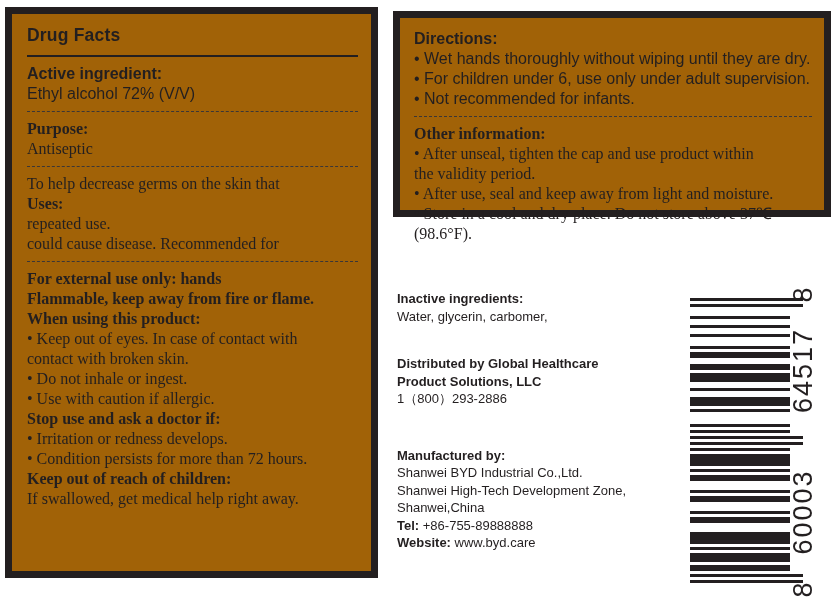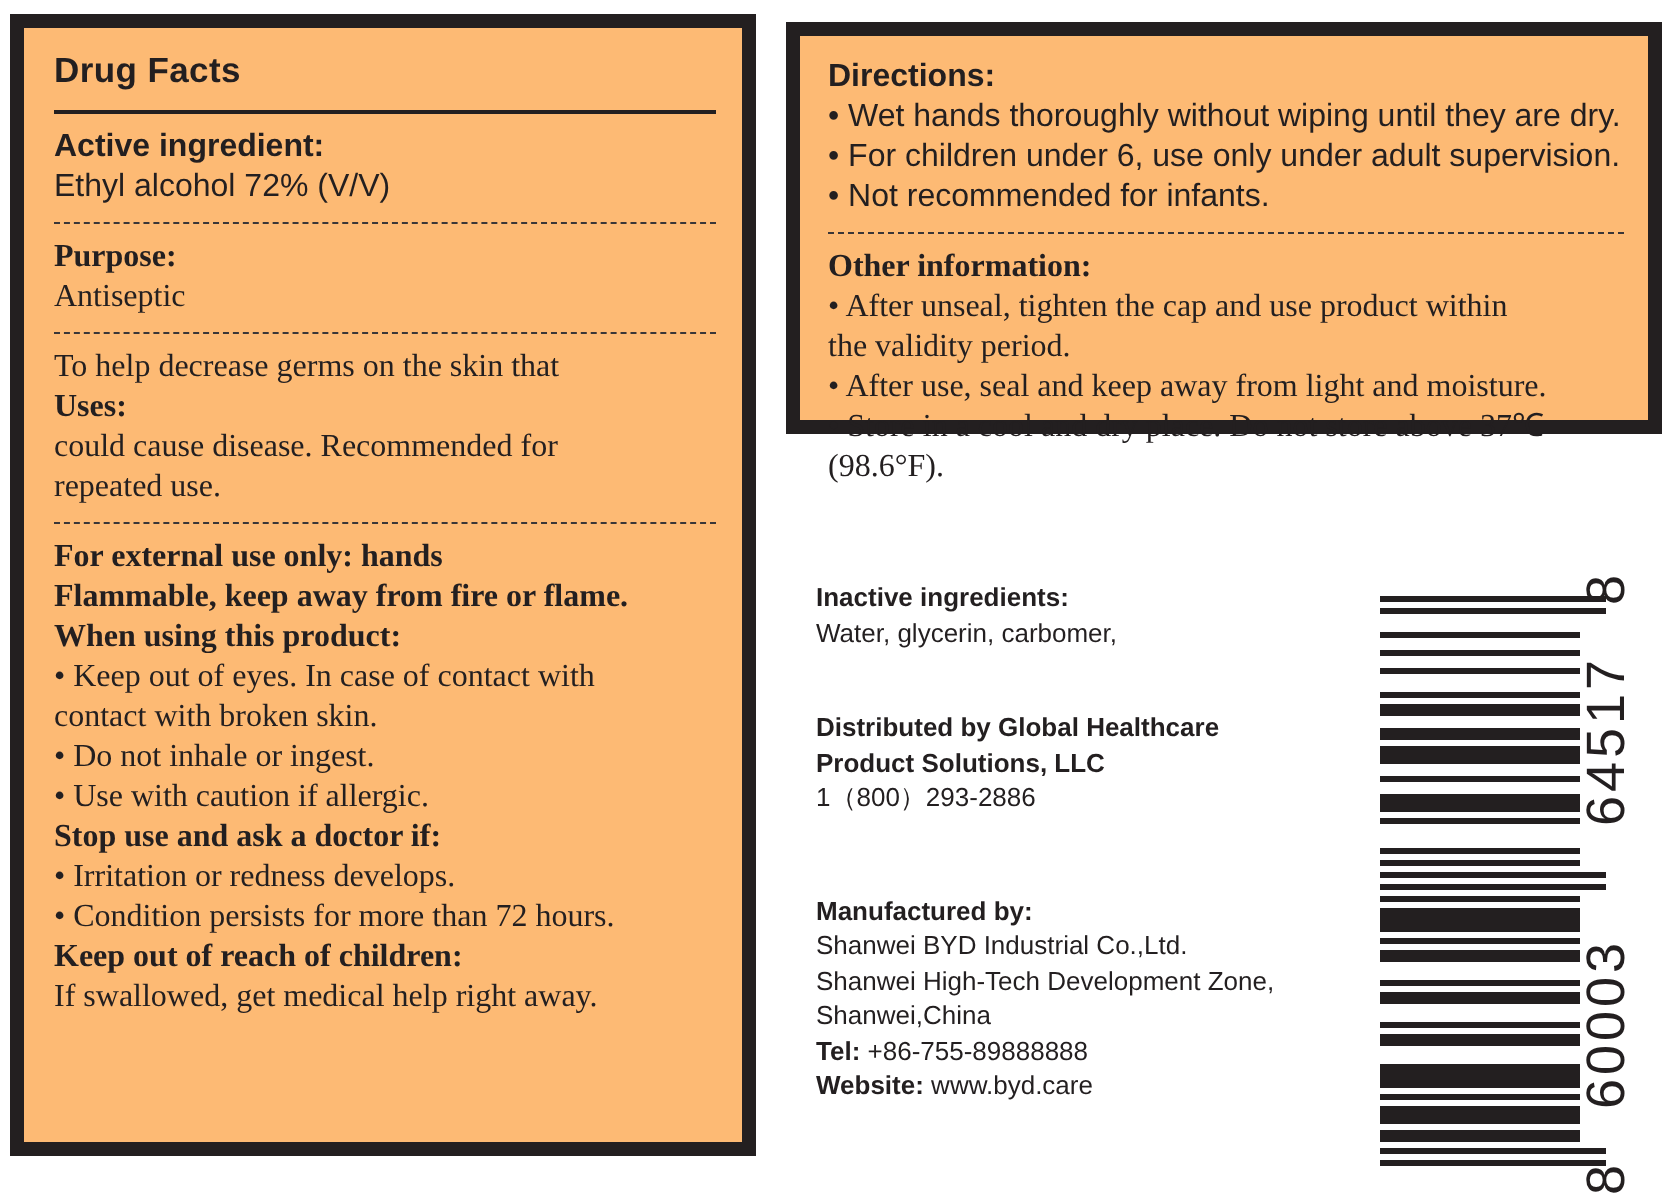--- a/index.html
+++ b/index.html
@@ -2,35 +2,35 @@
 <html><head>
 <meta charset="utf-8">
 <style>
   html,body{margin:0;padding:0;background:#fff;}
   body{
     width:840px;height:600px;position:relative;overflow:hidden;
     font-family:"Liberation Sans","DejaVu Sans",sans-serif;
     color:#231f20;
   }
   .panel{
-    position:absolute;border:7px solid #231f20;background:#fdba74;
+    position:absolute;border:7px solid #231f20;background:#a16207;
     box-sizing:border-box;
   }
   .panel-left{left:5px;top:7px;width:373px;height:571px;padding:6px 13px 6px 15px;}
   .panel-right{left:393px;top:11px;width:438px;height:206px;padding:4px 12px 4px 14px;}
   .panel-title{font-size:17.5px;font-weight:700;margin:5px 0 0 0;letter-spacing:.2px;}
   .title-rule{border:0;border-top:2.2px solid #231f20;margin:9px 0 0 0;}
   .sec{padding:7px 0 7px 0;}
   .sec + .sec{border-top:1.6px dashed #3a3637;font-family:Liberation Serif, serif;}
   .line{font-size:16px;line-height:20px;white-space:pre-wrap;}
   .line .b{font-weight:700;}
   .line .s{font-weight:600;}
   .sm .line{font-size:13px;line-height:17.5px;}
   .info-panel{position:absolute;left:396px;top:290px;width:300px;}
-  .info-block{margin:0 0 30px 12px;}
+  .info-block{margin:0 0 30px 1px;}
   .info-block.last{margin-bottom:0;}
   .info-gap-lg{margin-bottom:39px;}
   
   .barcode{
     position:absolute;left:606px;top:374px;width:300px;height:132px;
     transform:rotate(-90deg);
   }
   .bc-bars{position:absolute;left:7px;top:0;display:flex;align-items:flex-start;}
   .bc-bars .module{width:3px;height:100px;}
   .bc-bars .module.guard{height:113px;}
@@ -57,22 +57,22 @@
     </div>
   <div class="sec">
 
   <div class="line"><span class="b">Purpose:</span><span class="s"></span><span></span></div>
       <div class="line"><span class="b"></span><span class="s"></span><span>Antiseptic</span></div>
     </div>
   <div class="sec">
 
   <div class="line"><span class="b"></span><span class="s"></span><span>To help decrease germs on the skin that</span></div>
       <div class="line"><span class="b">Uses:</span><span class="s"></span><span></span></div>
+      <div class="line"><span class="b"></span><span class="s"></span><span>repeated use.</span></div>
       <div class="line"><span class="b"></span><span class="s"></span><span>could cause disease. Recommended for</span></div>
-      <div class="line"><span class="b"></span><span class="s"></span><span>repeated use.</span></div>
     </div>
   <div class="sec">
 
       <div class="line"><span class="b"></span><span class="s">For external use only: hands</span><span></span></div>
       <div class="line"><span class="b"></span><span class="s">Flammable, keep away from fire or flame.</span><span></span></div>
       <div class="line"><span class="b"></span><span class="s">When using this product:</span><span></span></div>
       <div class="line"><span class="b"></span><span class="s"></span><span>• Keep out of eyes. In case of contact with</span></div>
       <div class="line"><span class="b"></span><span class="s"></span><span>contact with broken skin.</span></div>
       <div class="line"><span class="b"></span><span class="s"></span><span>• Do not inhale or ingest.</span></div>
       <div class="line"><span class="b"></span><span class="s"></span><span>• Use with caution if allergic.</span></div>

